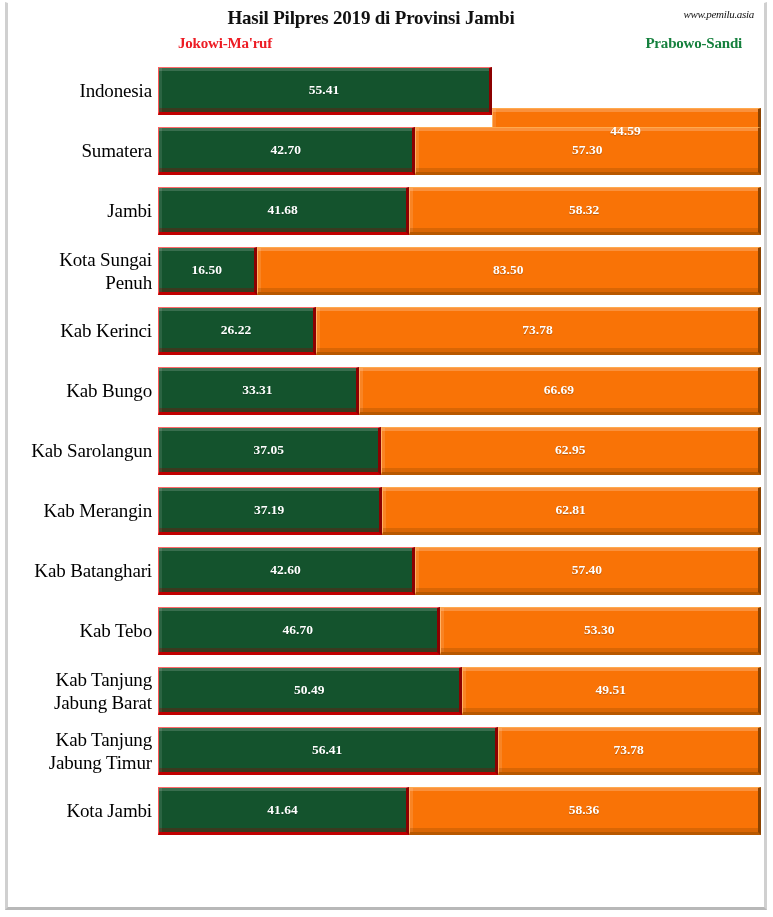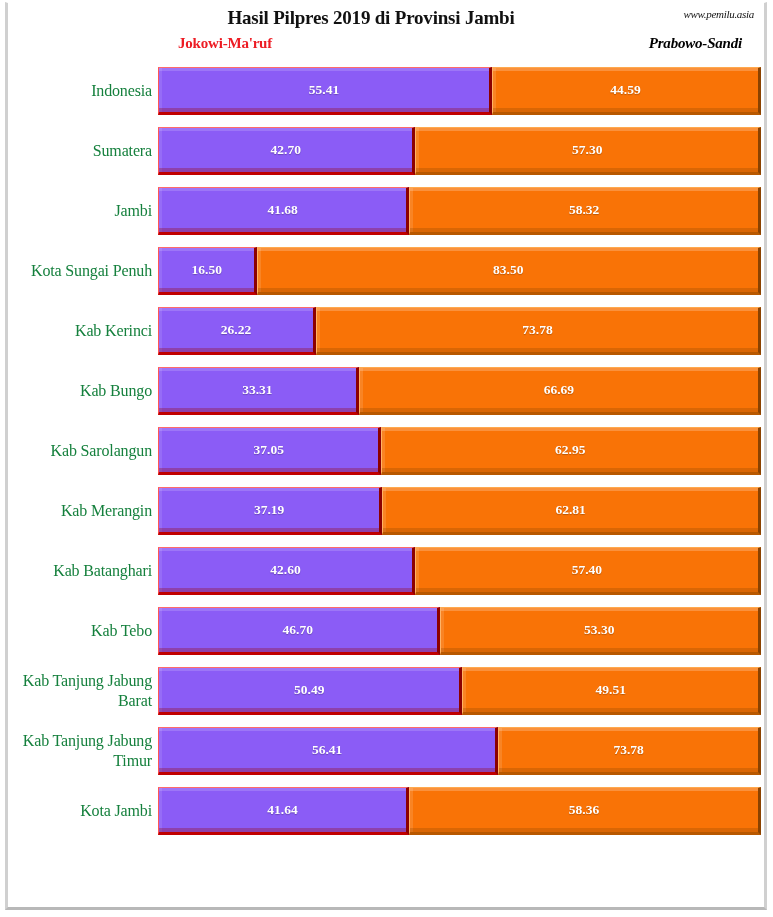--- a/index.html
+++ b/index.html
@@ -67,22 +67,22 @@
   }
   .row-label {
     position: absolute;
     left: 0; top: 0;
     width: 148px;
     height: 60px;
     display: flex;
     align-items: center;
     justify-content: flex-end;
     text-align: right;
-    font-size: 16px;
-    color: #15803d;
+    font-size: 19px;
+    color: #000000;
     line-height: 1.22;
     padding-right: 4px;
     letter-spacing: -0.15px;
   }
   .bar-track {
     position: absolute;
     left: 150px;
     top: 6px;
     width: 603px;
     height: 48px;
@@ -90,21 +90,21 @@
   }
   .seg {
     position: relative;
     height: 48px;
     display: flex;
     align-items: center;
     justify-content: center;
     overflow: hidden;
   }
   .seg-red {
-    background: #8b5cf6;
+    background: #14532d;
     border-top: 1px solid #ff6a6a;
     border-left: 1px solid #ff5555;
     border-bottom: 3px solid #c00000;
     border-right: 3px solid #8c0000;
     box-shadow: inset 0 3px 0 rgba(255,255,255,0.16),
                 inset 0 -4px 0 rgba(150,0,0,0.30),
                 inset 3px 0 0 rgba(255,255,255,0.10);
   }
   .seg-orange {
     background: #f97306;
@@ -128,31 +128,31 @@
 </style>
 </head>
 <body>
 
 <div id="chart-frame">
 
   <div id="header">
     <div id="chart-title">Hasil Pilpres 2019 di Provinsi Jambi</div>
     <div id="watermark">www.pemilu.asia</div>
     <div id="legend-left" style="color: rgb(237, 28, 36);">Jokowi-Ma'ruf</div>
-    <div id="legend-right" style="color: #000000; font-style: italic;">Prabowo-Sandi</div>
+    <div id="legend-right" style="color: #15803d;">Prabowo-Sandi</div>
   </div>
 
   <div id="plot">
       <div class="row">
         <div class="row-label">Indonesia</div>
         <div class="bar-track">
           <div class="seg seg-red" style="width: 55.41%;">
             <span class="seg-value">55.41</span>
           </div>
-          <div class="seg seg-orange" style="width: 44.59%;">
+          <div class="seg seg-orange" style="width: 44.59%; margin-top: 41px;">
             <span class="seg-value">44.59</span>
           </div>
         </div>
       </div>
       <div class="row">
         <div class="row-label">Sumatera</div>
         <div class="bar-track">
           <div class="seg seg-red" style="width: 42.7%;">
             <span class="seg-value">42.70</span>
           </div>

